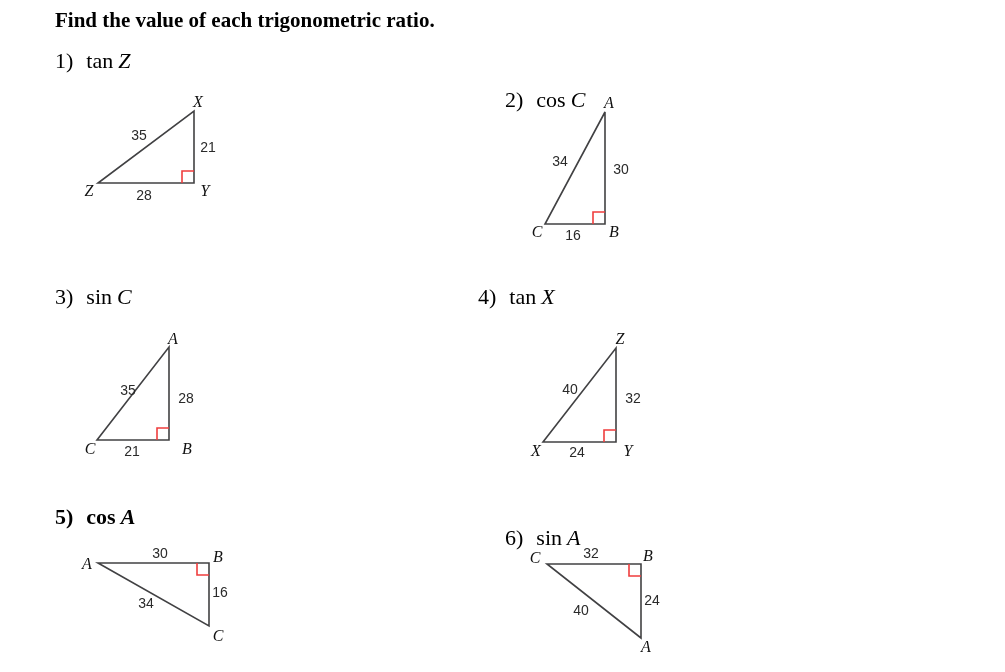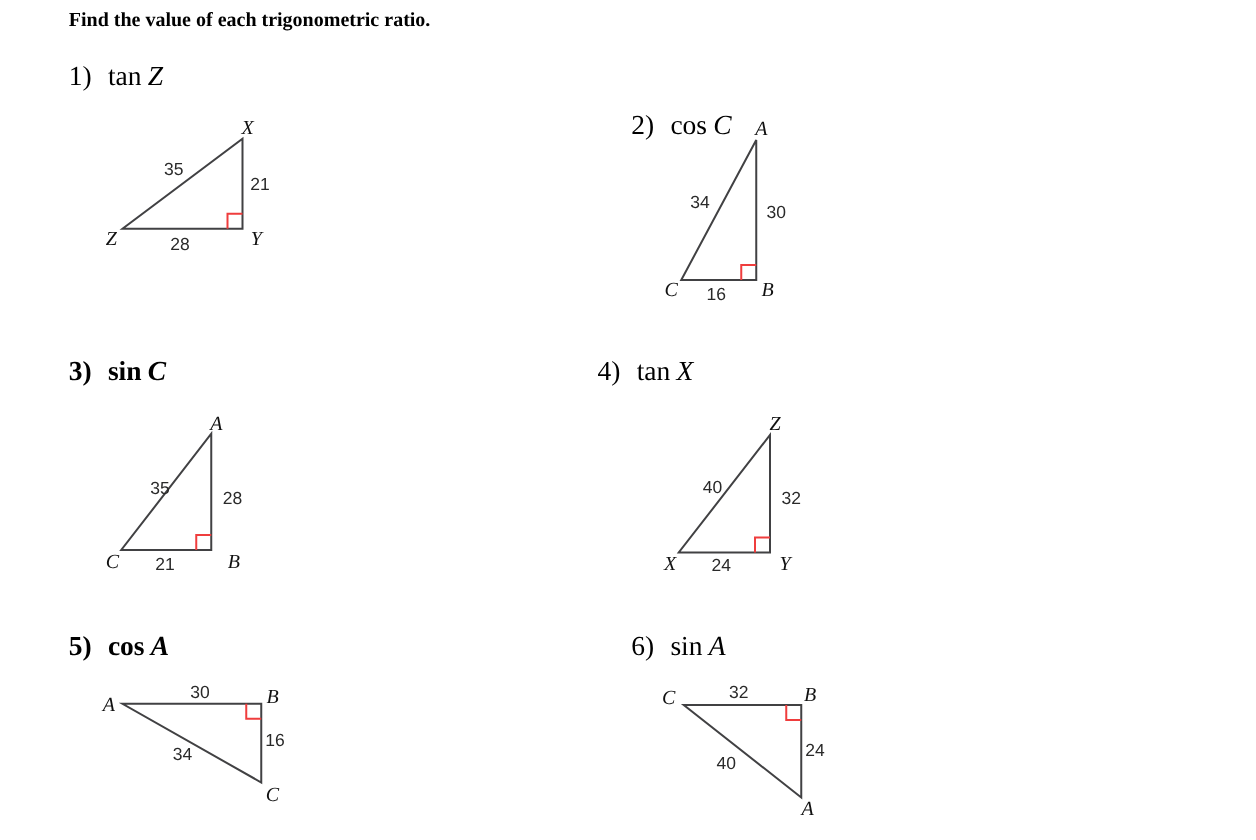--- a/index.html
+++ b/index.html
@@ -12,37 +12,37 @@
     width: 1005px;
     height: 672px;
     background: #ffffff;
     font-family: "Liberation Serif", serif;
     overflow: hidden;
   }
   .worksheet-title {
     position: absolute;
     left: 55px;
     top: 8px;
-    font-size: 16px;
+    font-size: 21px;
     font-weight: bold;
     color: #000000;
     white-space: nowrap;
   }
   .problem-header {
     position: absolute;
     font-size: 22px;
     color: #000000;
     white-space: nowrap;
   }
   .ph-1 { left: 55px;  top: 48px; }
   .ph-2 { left: 505px; top: 48px; margin-top: 39px; }
-  .ph-3 { left: 55px;  top: 284px; font-weight: bold; }
+  .ph-3 { left: 55px;  top: 284px; }
   .ph-4 { left: 478px; top: 284px; }
   .ph-5 { left: 55px;  top: 504px; font-weight: bold; }
-  .ph-6 { left: 505px; top: 504px; }
+  .ph-6 { left: 505px; top: 525px; }
   .pnum { display: inline-block; margin-right: 13px; }
   .pfn  { display: inline-block; margin-right: 5px; }
   .pvar { font-style: italic; }
   svg.diagrams {
     position: absolute;
     left: 0;
     top: 0;
   }
   text.vlabel {
     font-family: "Liberation Serif", serif;

